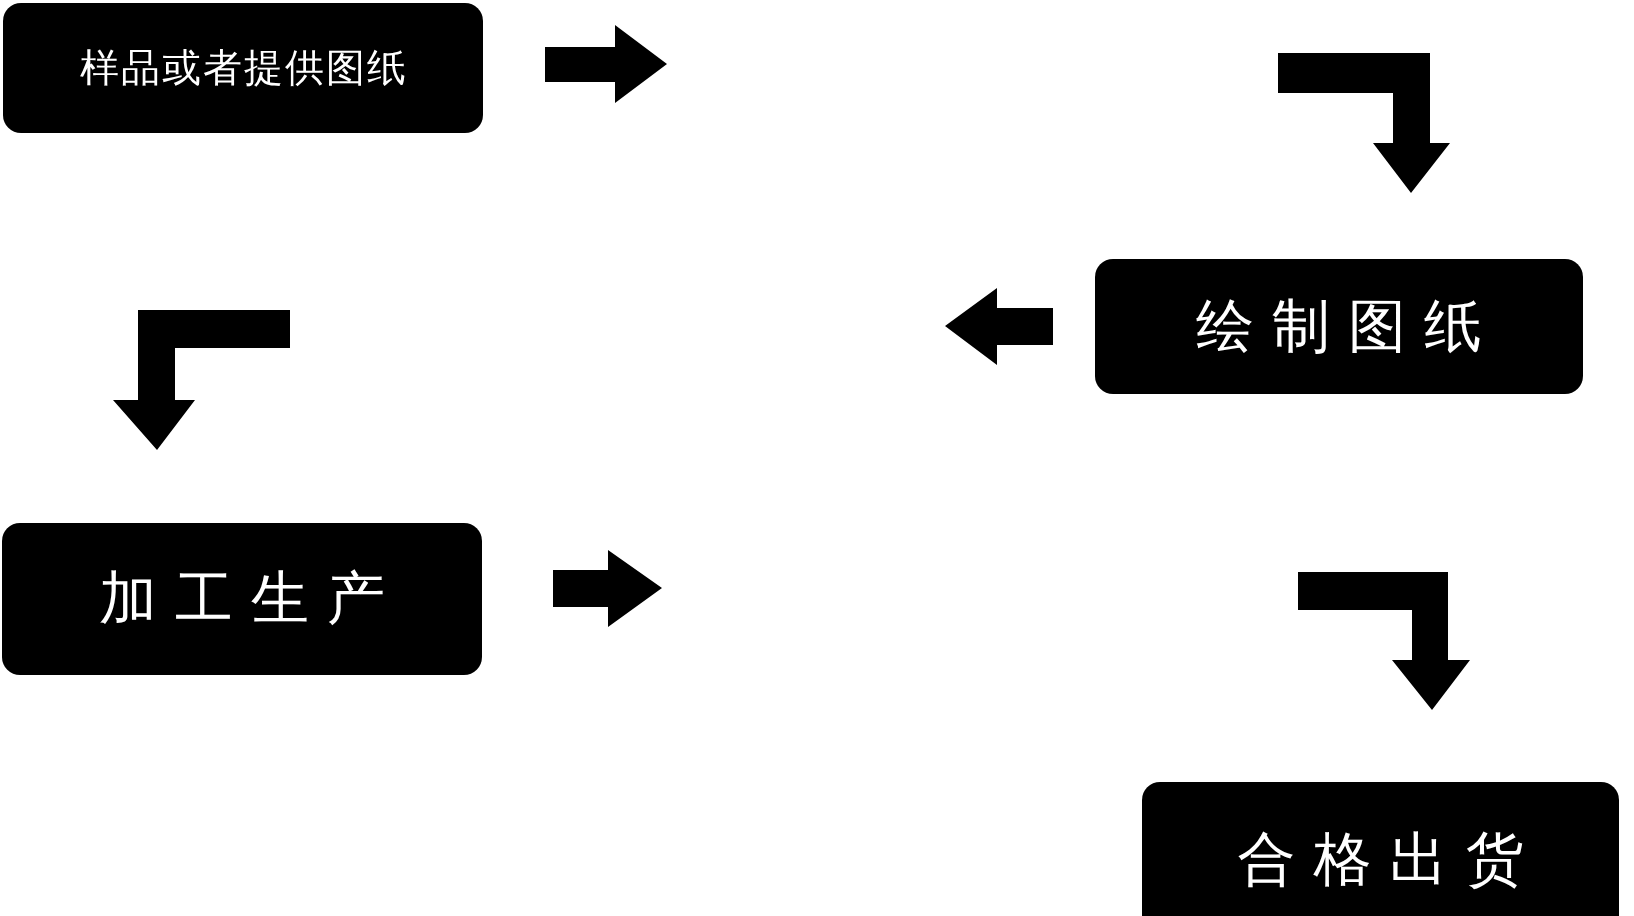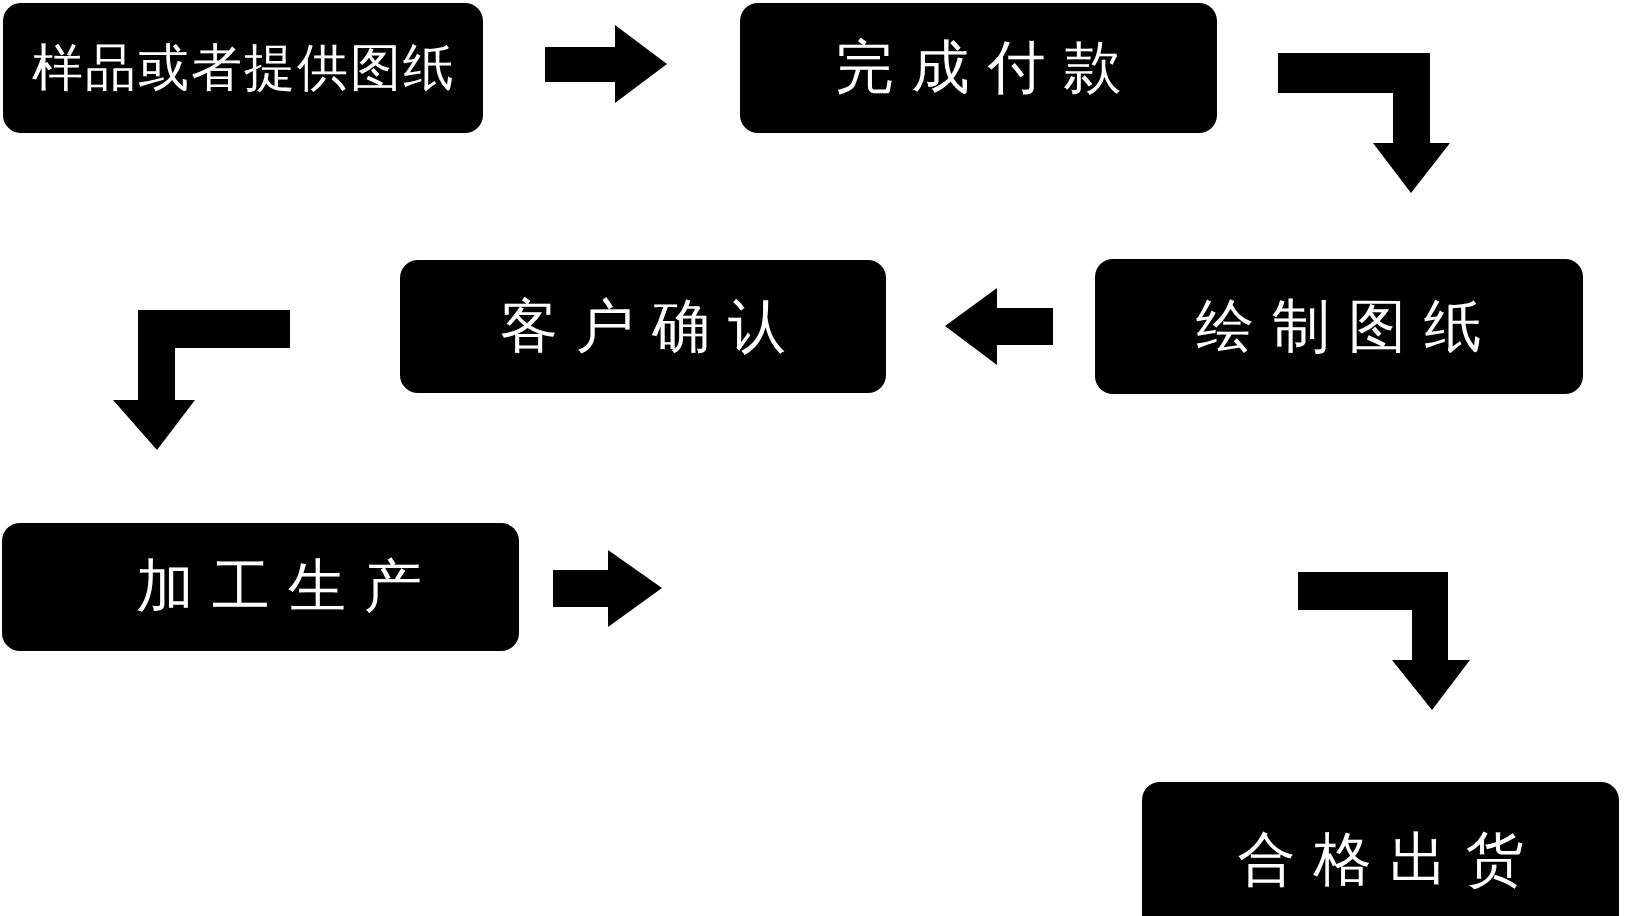--- a/index.html
+++ b/index.html
@@ -28,21 +28,21 @@
     display: flex;
     align-items: center;
     justify-content: center;
     font-weight: 400;
     white-space: nowrap;
   }
   .node .lbl {
     display: inline-block;
   }
   .node.wide .lbl {
-    font-size: 51px;
+    font-size: 39px;
     letter-spacing: 2px;
     margin-right: -2px;
   }
   .node.four .lbl {
     font-size: 58px;
     letter-spacing: 18px;
     margin-right: -18px;
   }
   .arrow {
     position: absolute;
@@ -58,45 +58,39 @@
 <div class="canvas">
 
   <div class="node wide" style="left:3px; top:3px; width:480px; height:130px;">
     <span class="lbl">样品或者提供图纸</span>
   </div>
 
   <svg class="arrow" style="left:545px; top:25px;" width="122" height="78" viewBox="0 0 122 78">
     <polygon points="0,22 70,22 70,0 122,39 70,78 70,57 0,57"></polygon>
   </svg>
 
-  <div class="node four" style="left:740px; top:3px; width:477px; height:130px;">
-    <span class="lbl">完成付款</span>
-  </div>
 
   <svg class="arrow" style="left:1278px; top:53px;" width="172" height="140" viewBox="0 0 172 140">
     <polygon points="0,0 152,0 152,90 172,90 133,140 95,90 115,90 115,40 0,40"></polygon>
   </svg>
 
-  <div class="node four" style="left:400px; top:260px; width:486px; height:133px;">
-    <span class="lbl">客户确认</span>
-  </div>
 
   <svg class="arrow" style="left:945px; top:288px;" width="108" height="77" viewBox="0 0 108 77">
     <polygon points="0,38 52,0 52,20 108,20 108,57 52,57 52,77"></polygon>
   </svg>
 
   <div class="node four" style="left:1095px; top:259px; width:488px; height:135px;text-align:center;">
     <span class="lbl">绘制图纸</span>
   </div>
 
   <svg class="arrow" style="left:113px; top:310px;" width="177" height="140" viewBox="0 0 177 140">
     <polygon points="25,0 177,0 177,38 62,38 62,90 82,90 44,140 0,90 25,90"></polygon>
   </svg>
 
-  <div class="node four" style="left:2px; top:523px; width:480px; height:128px;padding-left:37px;">
+  <div class="node four" style="left:2px; top:523px; width:480px; height:152px;">
     <span class="lbl">加工生产</span>
   </div>
 
   <svg class="arrow" style="left:553px; top:550px;" width="109" height="77" viewBox="0 0 109 77">
     <polygon points="0,20 55,20 55,0 109,38 55,77 55,57 0,57"></polygon>
   </svg>
 
 
   <svg class="arrow" style="left:1298px; top:572px;" width="172" height="138" viewBox="0 0 172 138">
     <polygon points="0,0 150,0 150,88 172,88 134,138 94,88 114,88 114,38 0,38"></polygon>

